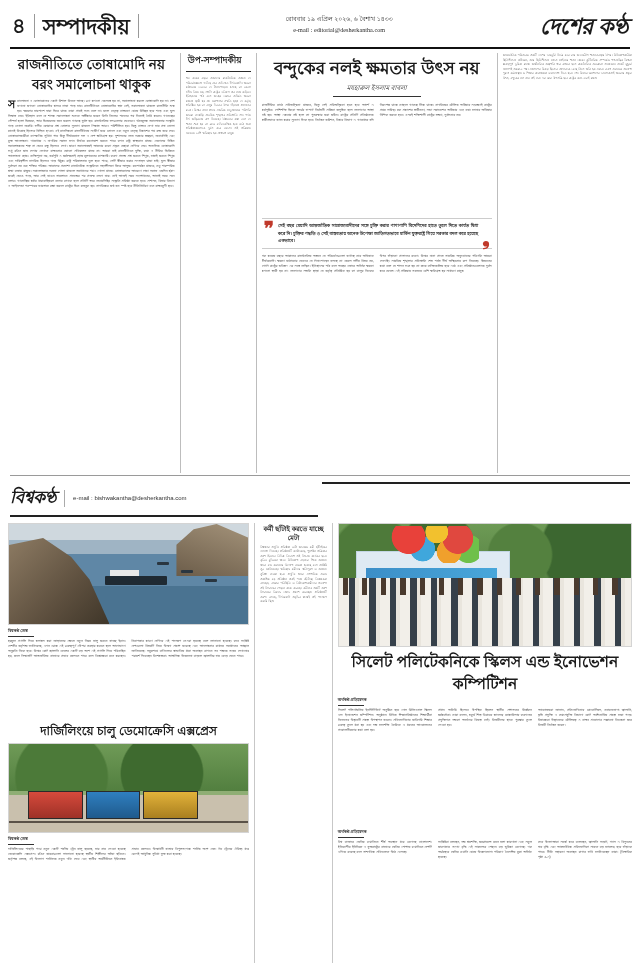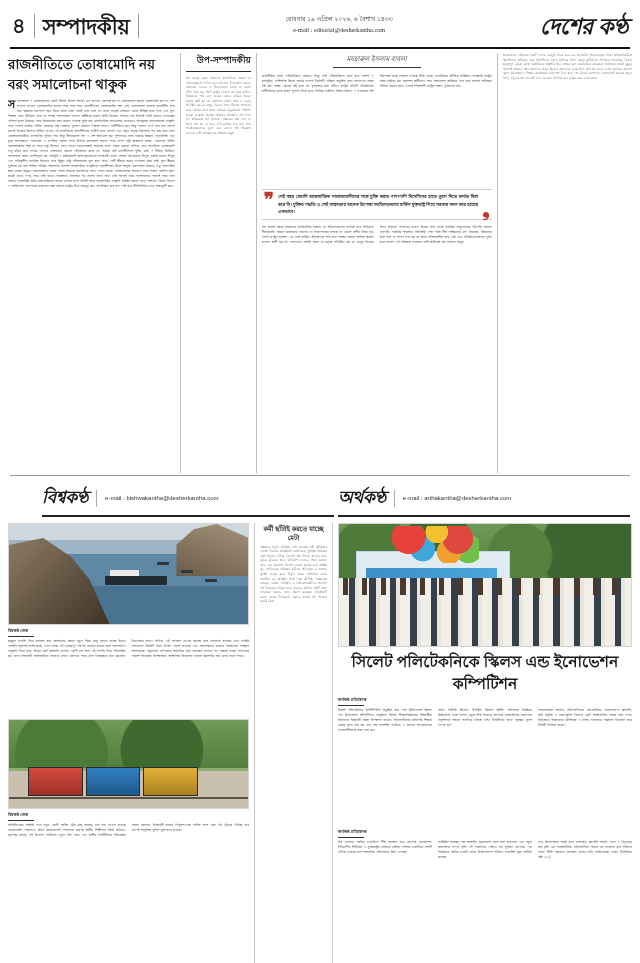--- a/index.html
+++ b/index.html
@@ -25,22 +25,22 @@
 
   
   .top-grid{display:flex;gap:0;margin-top:4px;height:420px;}
   .col{position:relative;box-sizing:border-box;}
   .col-sep{width:1px;background:#bdbdbd;margin:0 5px;flex:0 0 1px;}
   .c1{width:174px;}
   .c2{width:68px;}
   .c3{width:240px;}
   .c4{width:135px;}
 
-  .hl-edit{font-size:13.5px;font-weight:bold;text-align:left;line-height:1.45;margin:2px 0 5px 0;}
-  .kicker{font-size:9px;font-weight:bold;margin:0 0 3px 2px;text-align:right;}
+  .hl-edit{font-size:13.5px;font-weight:bold;text-align:center;line-height:1.45;margin:2px 0 5px 0;}
+  .kicker{font-size:9px;font-weight:bold;margin:0 0 3px 2px;}
   .kicker-rule{height:1px;background:#2a2a2a;width:100%;margin-bottom:4px;}
 
   .hl-main{font-size:17px;font-weight:bold;text-align:center;line-height:1.4;margin:4px 0 2px 0;}
   .byline{font-size:6.5px;text-align:center;font-style:italic;border-bottom:1px solid #333;
           display:block;width:88px;margin:1px auto 6px auto;padding-bottom:2px;}
 
   
   .body-text{font-size:3.1px;line-height:1.62;text-align:justify;color:#3b3b3b;
              word-spacing:.4px;hyphens:none;overflow:hidden;}
   .body-text.tiny{font-size:2.9px;line-height:1.58;}
@@ -51,21 +51,21 @@
 
   
   .pullquote{margin:5px 0 5px 0;padding:3px 2px;border-top:1px solid #ccc;border-bottom:1px solid #ccc;
              position:relative;display:flex;gap:4px;align-items:flex-start;}
   .qmark{font-size:19px;line-height:.7;color:#c0392b;font-family:"Liberation Serif",serif;font-weight:bold;}
   .qmark.close{align-self:flex-end;}
   .quote-text{font-size:4.4px;line-height:1.75;font-weight:bold;text-align:justify;flex:1;color:#1b1b1b;}
 
   
   .band{margin-top:6px;}
-  .bands{display:flex;margin-left:32px;}
+  .bands{display:flex;}
   .band-half{flex:1;}
   .band-head{display:flex;align-items:center;gap:8px;padding:2px 2px 3px 2px;}
   .band-name{font-size:17px;font-weight:bold;font-style:italic;letter-spacing:-0.4px;}
   .band-sep{width:1px;height:17px;background:#aaa;}
   .band-mail{font-size:6px;color:#333;}
   .band-rule{height:2px;background:#222;margin:0 2px 4px 2px;}
 
   
   .bot-grid{display:flex;margin-top:2px;}
   .b1{width:246px;}
@@ -160,20 +160,21 @@
 
     <div class="col c2">
       <div class="kicker">উপ-সম্পাদকীয়</div>
       <div class="kicker-rule"></div>
       <div class="body-text tiny" style="height:385px">গত কয়েক বছরে আমাদের রাজনৈতিক অঙ্গনে যে পরিবর্তনগুলো ঘটেছে তার অভিঘাত দীর্ঘমেয়াদি। ক্ষমতা কাঠামোর ভেতরে যে টানাপোড়েন চলছে তা কেবল দলীয় বিষয় নয়, গোটা রাষ্ট্রের ভবিষ্যৎ এর সঙ্গে জড়িত। ইতিহাসের পাঠ বলে অস্ত্রের জোরে অর্জিত ক্ষমতা কখনো স্থায়ী হয় না। জনগণের সম্মতি ছাড়া যে কর্তৃত্ব প্রতিষ্ঠিত হয় তা বালুর ভিতের উপর দাঁড়ানো প্রাসাদের মতো। বিশ্বের নানা প্রান্তে সামরিক অভ্যুত্থানের পরিণতি আমরা দেখেছি। সাময়িক শৃঙ্খলার প্রতিশ্রুতি শেষ পর্যন্ত দীর্ঘ অস্থিরতায় রূপ নিয়েছে। উন্নয়নের কথা বলে যে শাসন শুরু হয় তা ক্রমে ব্যক্তিকেন্দ্রিক হয়ে ওঠে এবং প্রতিষ্ঠানগুলোকে দুর্বল করে ফেলে। এই প্রক্রিয়ায় সবচেয়ে বেশি ক্ষতিগ্রস্ত হয় সাধারণ মানুষ।</div>
     </div>
 
     <div class="col-sep"></div>
 
     <div class="col c3">
+      <div class="hl-main">বন্দুকের নলই ক্ষমতার উৎস নয়</div>
       <span class="byline">মযহারুল ইসলাম বাবলা</span>
       <div class="body-text twocol" style="height:110px">রাজনীতির মাঠে প্রতিদ্বন্দ্বিতা থাকবে, কিন্তু সেই প্রতিদ্বন্দ্বিতা হতে হবে আদর্শ ও কর্মসূচির। পেশিশক্তি কিংবা অর্থের দাপটে নির্বাচনী প্রক্রিয়া কলুষিত হলে জনগণের আস্থা নষ্ট হয়। আস্থা একবার নষ্ট হলে তা পুনরুদ্ধার করা কঠিন। রাষ্ট্রের প্রতিটি প্রতিষ্ঠানকে স্বাধীনভাবে কাজ করার সুযোগ দিতে হবে। নির্বাচন কমিশন, বিচার বিভাগ ও গণমাধ্যম যদি নিরপেক্ষ থাকে তাহলে গণতন্ত্র টিকে থাকে। নাগরিকের মৌলিক অধিকার সংরক্ষণই রাষ্ট্রের প্রথম দায়িত্ব। মত প্রকাশের স্বাধীনতা, সভা সমাবেশের অধিকার এবং তথ্য জানার অধিকার নিশ্চিত করতে হবে। এসবই শক্তিশালী রাষ্ট্রের লক্ষণ, দুর্বলতার নয়।</div>
 
       <div class="pullquote">
         <span class="qmark">❞</span>
         <div class="quote-text">সেই বছর মেয়াদি আন্তর্জাতিক সাম্রাজ্যবাদীদের সঙ্গে চুক্তি করার পাশাপাশি বিদেশিদের হাতে তুলে দিতে কার্যত দ্বিধা করে নি। চুক্তির পদ্ধতি ও সেই বাস্তবতায় অনেক উপেক্ষা জাতিগতভাবে মার্কিন যুক্তরাষ্ট্র গিয়ে সরকার বদল করে হয়েছে একভাবে।</div>
         <span class="qmark close">❟</span>
       </div>
 
       <div class="body-text twocol" style="height:150px">গত কয়েক বছরে আমাদের রাজনৈতিক অঙ্গনে যে পরিবর্তনগুলো ঘটেছে তার অভিঘাত দীর্ঘমেয়াদি। ক্ষমতা কাঠামোর ভেতরে যে টানাপোড়েন চলছে তা কেবল দলীয় বিষয় নয়, গোটা রাষ্ট্রের ভবিষ্যৎ এর সঙ্গে জড়িত। ইতিহাসের পাঠ বলে অস্ত্রের জোরে অর্জিত ক্ষমতা কখনো স্থায়ী হয় না। জনগণের সম্মতি ছাড়া যে কর্তৃত্ব প্রতিষ্ঠিত হয় তা বালুর ভিতের উপর দাঁড়ানো প্রাসাদের মতো। বিশ্বের নানা প্রান্তে সামরিক অভ্যুত্থানের পরিণতি আমরা দেখেছি। সাময়িক শৃঙ্খলার প্রতিশ্রুতি শেষ পর্যন্ত দীর্ঘ অস্থিরতায় রূপ নিয়েছে। উন্নয়নের কথা বলে যে শাসন শুরু হয় তা ক্রমে ব্যক্তিকেন্দ্রিক হয়ে ওঠে এবং প্রতিষ্ঠানগুলোকে দুর্বল করে ফেলে। এই প্রক্রিয়ায় সবচেয়ে বেশি ক্ষতিগ্রস্ত হয় সাধারণ মানুষ।</div>
@@ -191,25 +192,20 @@
   <div class="bands band">
     <div class="band-half">
       <div class="band-head">
         <div class="band-name">বিশ্বকণ্ঠ</div>
         <div class="band-sep"></div>
         <div class="band-mail">e-mail : bishwakantha@desherkantha.com</div>
       </div>
       <div class="band-rule"></div>
     </div>
     <div class="band-half">
-      <div class="band-head">
-        <div class="band-name">অর্থকণ্ঠ</div>
-        <div class="band-sep"></div>
-        <div class="band-mail">e-mail : arthakantha@desherkantha.com</div>
-      </div>
       <div class="band-rule"></div>
     </div>
   </div>
 
   <div class="bot-grid">
 
     <div class="col b1">
 
       <div class="photo">
         <div class="ph-sea">
@@ -219,20 +215,21 @@
           <div class="boat" style="left:72%;top:46%"></div>
           <div class="boat" style="left:82%;top:55%"></div>
           <div class="boat" style="left:62%;top:38%"></div>
         </div>
       </div>
 
       <div class="tag">বিশ্বকণ্ঠ ডেস্ক</div>
       <div class="tag-rule"></div>
       <div class="body-text twocol" style="height:78px">হরমুজ প্রণালি দিয়ে চলাচল করা জাহাজের ক্ষেত্রে নতুন নিয়ম চালু করতে যাচ্ছে ইরান। দেশটির কর্তৃপক্ষ জানিয়েছে, এখন থেকে এই গুরুত্বপূর্ণ নৌপথ ব্যবহার করতে হলে আগেভাগে অনুমতি নিতে হবে। বিশ্বের মোট জ্বালানি তেলের একটি বড় অংশ এই প্রণালি দিয়ে পরিবাহিত হয়, ফলে সিদ্ধান্তটি আন্তর্জাতিক বাজারে প্রভাব ফেলতে পারে বলে বিশ্লেষকরা মনে করছেন। নিরাপত্তার কারণ দেখিয়ে এই পদক্ষেপ নেওয়া হয়েছে বলে জানানো হয়েছে। তবে সংশ্লিষ্ট দেশগুলো বিষয়টি নিয়ে উদ্বেগ প্রকাশ করেছে এবং আলোচনার মাধ্যমে সমাধানের আহ্বান জানিয়েছে। সমুদ্রপথে বাণিজ্যের স্বাভাবিক ধারা অব্যাহত রাখতে সব পক্ষকে সংযম দেখানোর পরামর্শ দিয়েছেন বিশেষজ্ঞরা। আঞ্চলিক উত্তেজনা বাড়লে জ্বালানির দাম বেড়ে যেতে পারে।</div>
 
+      <div class="hl-sec sm" style="margin-top:6px">দার্জিলিংয়ে চালু ডেমোক্রেসি এক্সপ্রেস</div>
 
       <div class="photo" style="margin-top:2px">
         <div class="ph-train">
           <div class="hill"></div>
           <div class="car c-a"></div>
           <div class="car c-b"></div>
           <div class="car c-c"></div>
           <div class="rail"></div>
         </div>
       </div>

